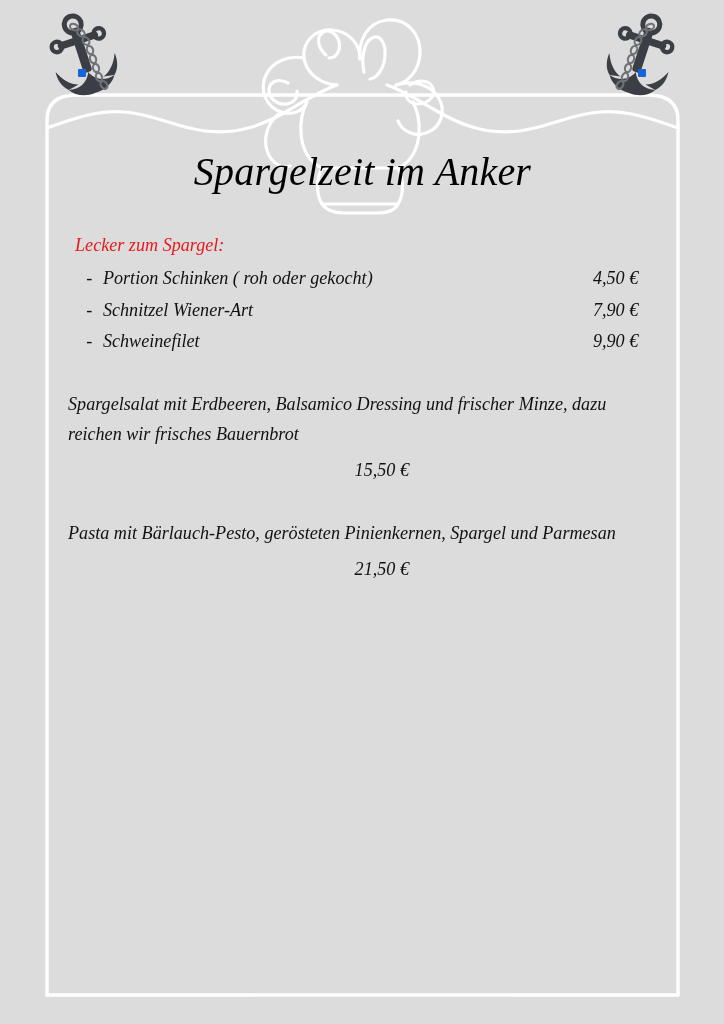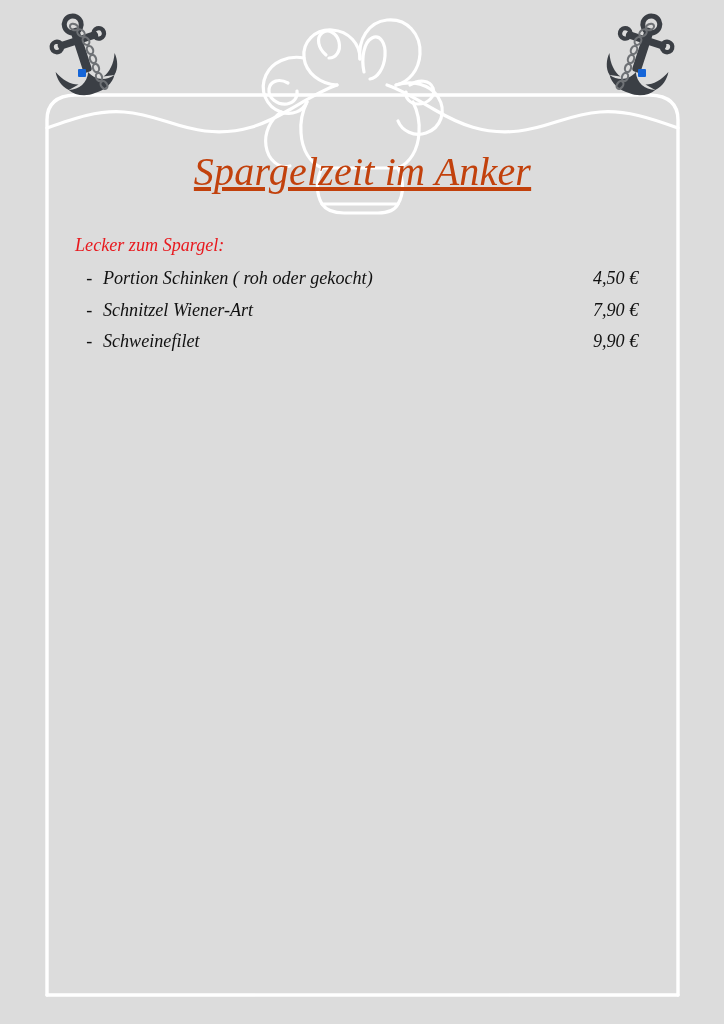--- a/index.html
+++ b/index.html
@@ -42,25 +42,24 @@
     box-sizing: border-box;
     padding: 0 21px;
   }
 
   .title {
     font-family: "Liberation Serif", "DejaVu Serif", serif;
     font-style: italic;
     font-weight: normal;
     font-size: 40px;
     line-height: 1.1;
-    color: #c2410c;
+    color: #000000;
     text-align: center;
     margin: 54px 0 0 0;
     letter-spacing: 0.2px;
-    text-decoration: underline;
   }
 
   .block {
     margin-top: 28px;
   }
 
   .desc,
   .price,
   .item-name,
   .item-price,
@@ -288,16 +287,28 @@
         </li>
         <li class="item">
           <span class="item-dash">-</span>
           <span class="item-name">Schweinefilet</span>
           <span class="item-price">9,90 €</span>
         </li>
       </ul>
     </div>
 
 
-
+    <div class="block" style="margin-top:32px;">
+      <div class="desc">Spargelsalat mit Erdbeeren, Balsamico Dressing und frischer Minze, dazu reichen wir frisches Bauernbrot</div>
+      <div class="price" style="margin-top:6px;">
+        <span class="price-shift">15,50 €</span>
+      </div>
+    </div>
+
+    <div class="block" style="margin-top:32px;">
+      <div class="desc">Pasta mit Bärlauch-Pesto, gerösteten Pinienkernen, Spargel und Parmesan</div>
+      <div class="price" style="margin-top:6px;">
+        <span class="price-shift">21,50 €</span>
+      </div>
+    </div>
 
   </div>
 </div>
 
 </body></html>

